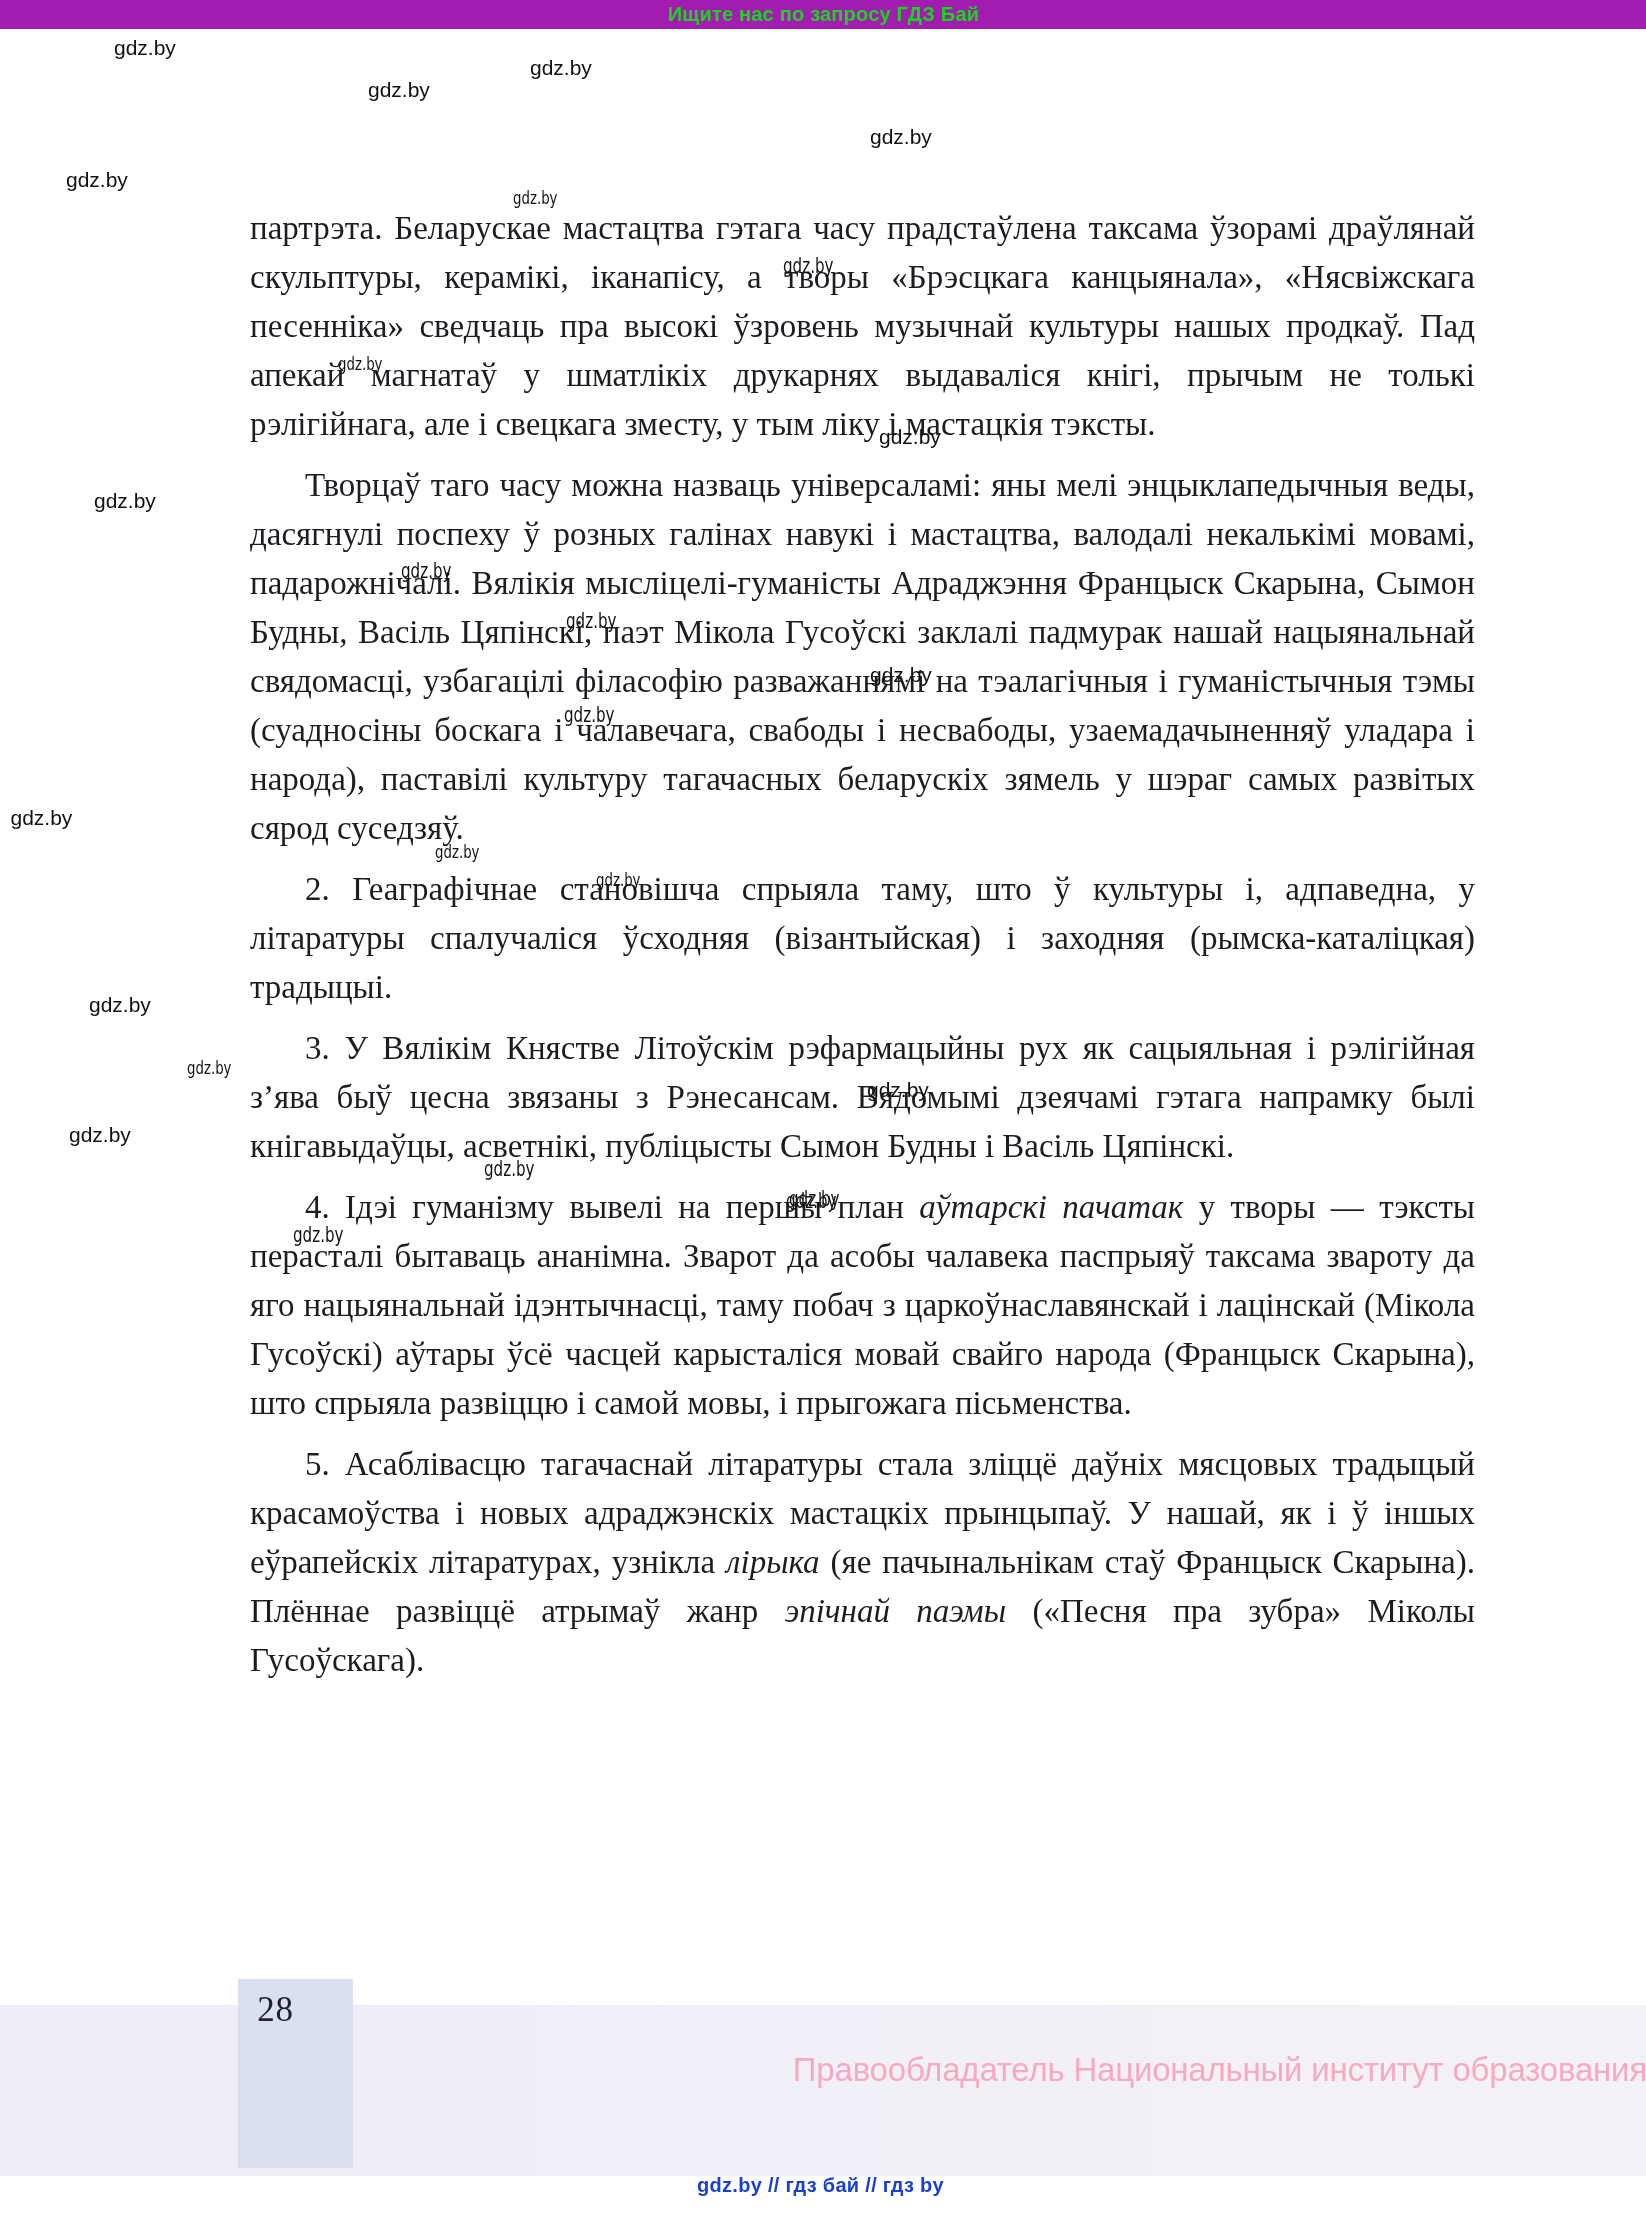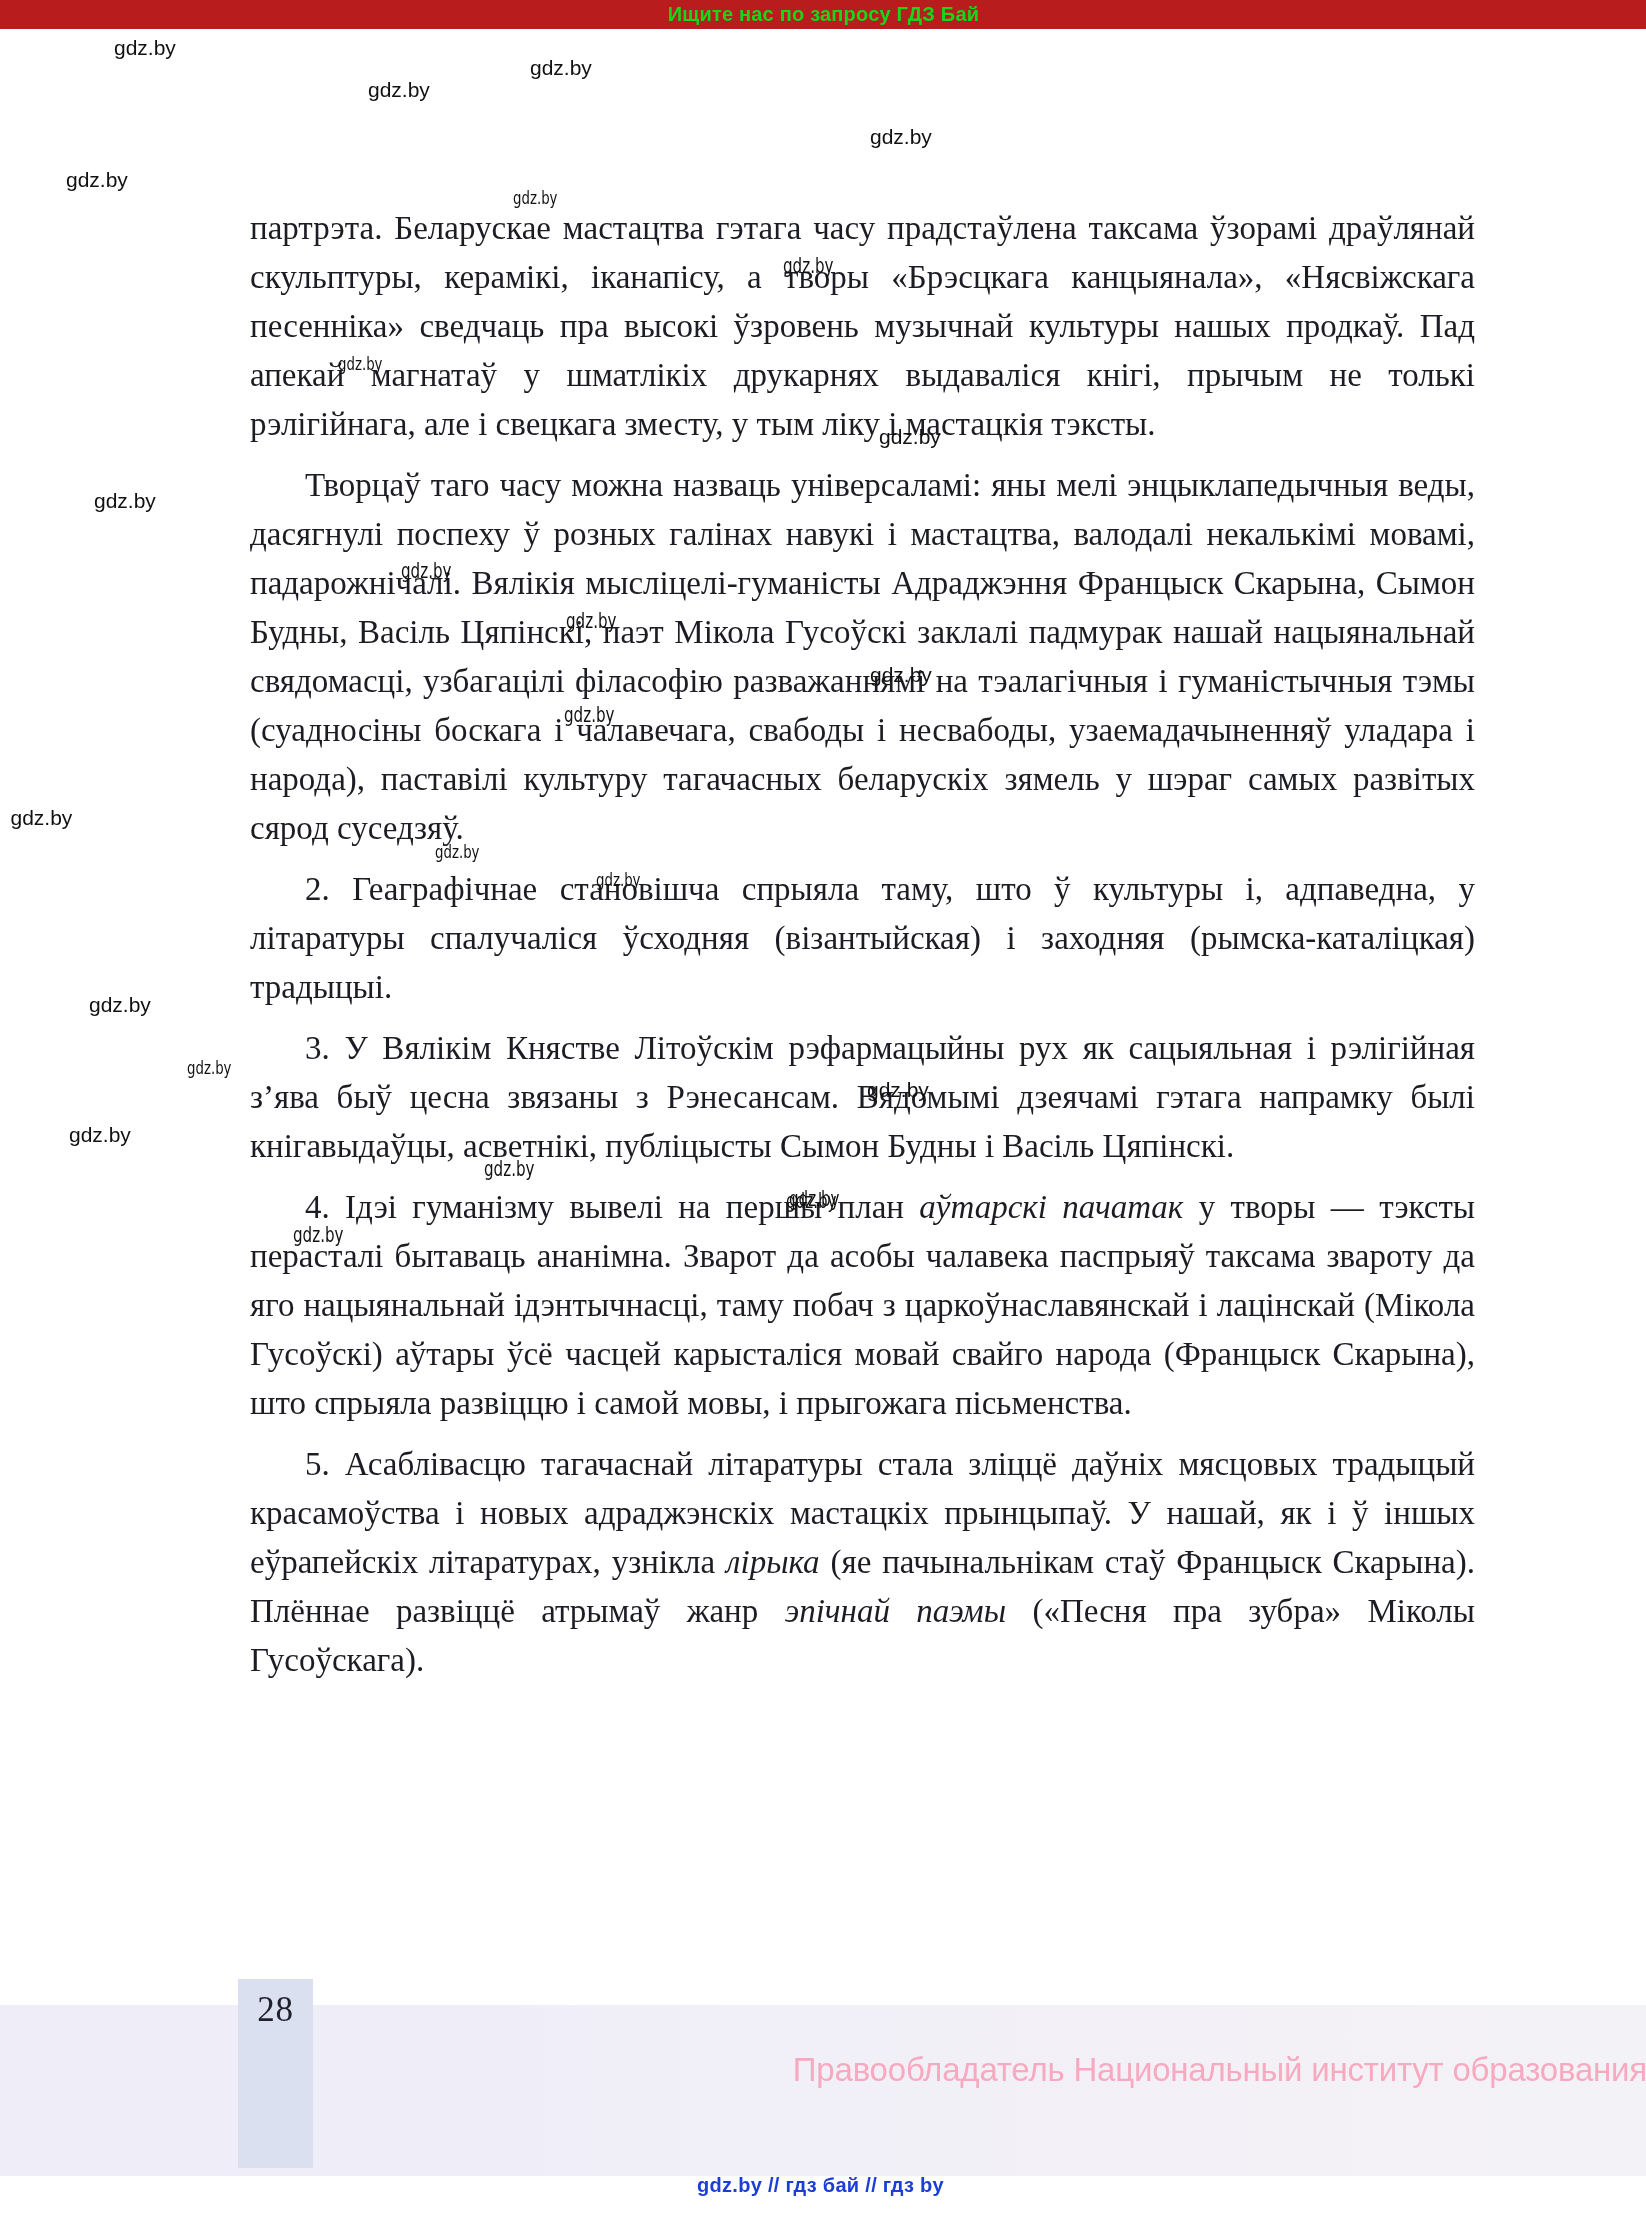--- a/index.html
+++ b/index.html
@@ -18,21 +18,21 @@
   
   #top-banner {
     position: absolute;
     top: 0;
     left: 0;
     width: 1647px;
     height: 29px;
     display: flex;
     align-items: center;
     justify-content: center;
-    background: #b91c1c;
+    background: #a21caf;
   }
   #top-banner .banner-text {
     color: #16d71a;
     font-family: "Liberation Sans", "DejaVu Sans", sans-serif;
     font-size: 20px;
     font-weight: 700;
     letter-spacing: 0.2px;
   }
 
   
@@ -47,20 +47,21 @@
   }
 
   
   #page-number-block {
     position: absolute;
     left: 238px;
     top: 1979px;
     width: 75px;
     height: 189px;
     background: #dbe0f1;
+    padding-left: 40px;
   }
   #page-number-block .page-num {
     position: absolute;
     left: 0;
     top: 11.3px;
     width: 75px;
     text-align: center;
     font-family: "Liberation Serif", "DejaVu Serif", serif;
     font-size: 35px;
     color: #20212c;

